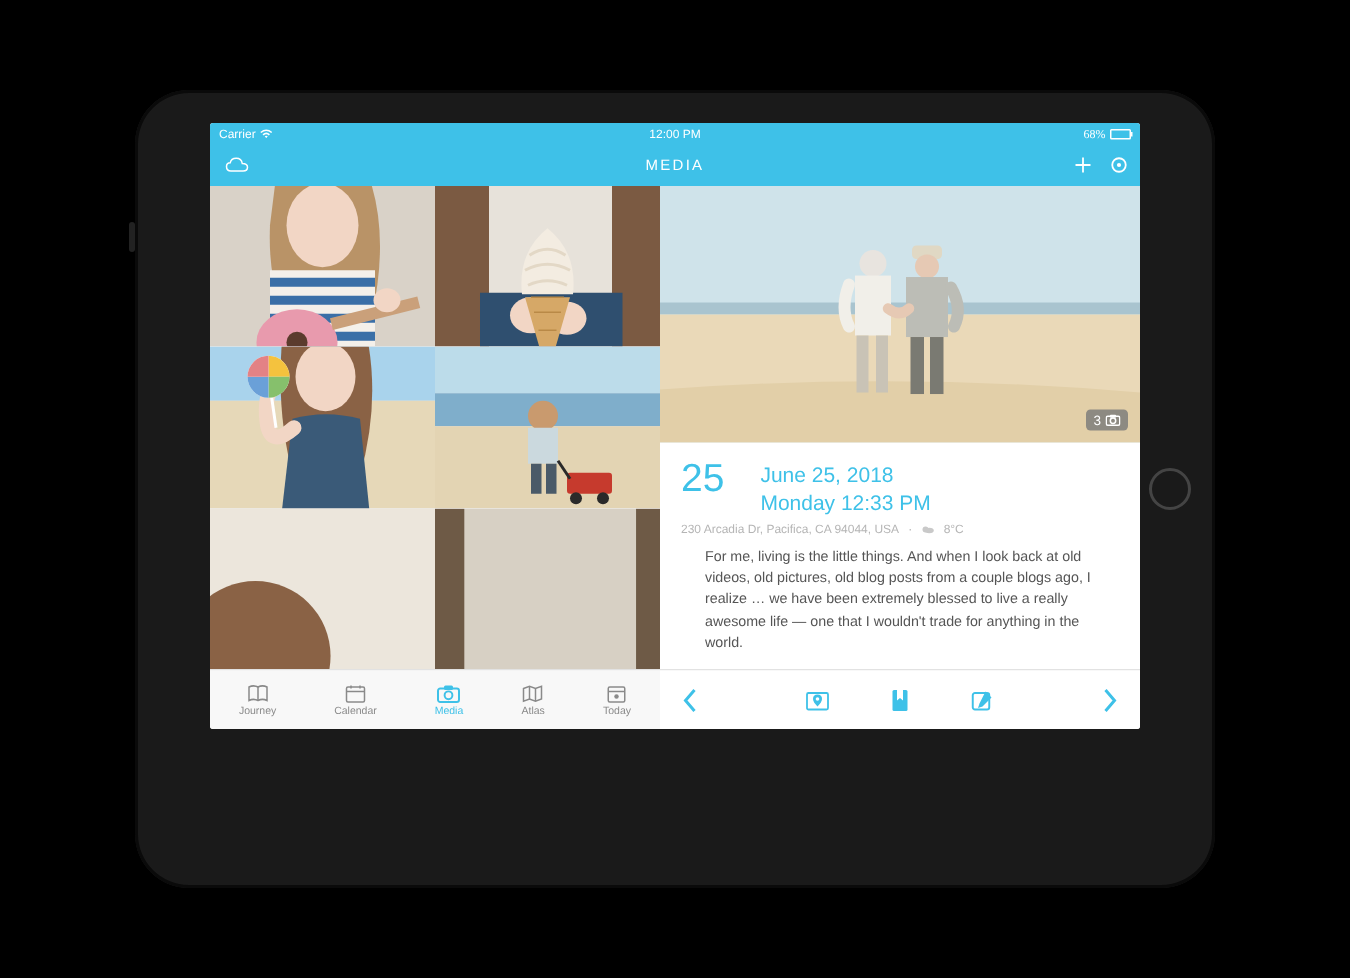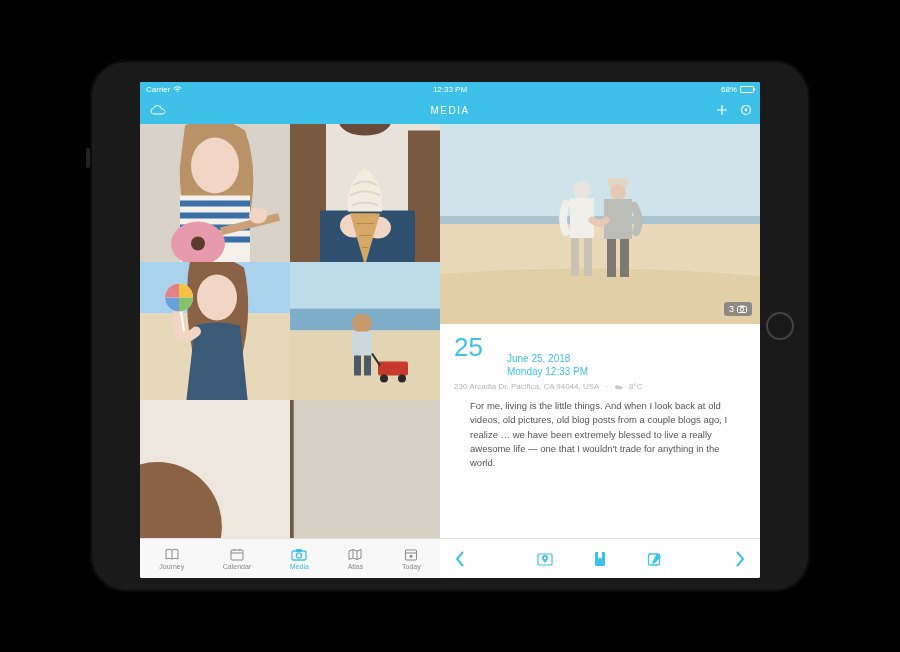--- a/index.html
+++ b/index.html
@@ -25,39 +25,39 @@
     border-radius: 50%;
     border: 2px solid #444; background: #1a1a1a;
     transform: translateY(-50%);
   }
   .side-switch {
     position:absolute; left:-4px; top:88px; width:4px; height:20px; background:#222; border-radius:2px;
   }
   .screen {
     position: absolute;
     left: 50px; top: 22px;
-    width: 620px; height: 496px;
+    width: 620px; height: 404px;
     background: #fff;
     overflow: hidden;
     border-radius: 2px;
   }
 
   
   .statusbar {
     height: 14px;
     background: #3ec1e8;
     color: #fff;
     font-size: 8px;
     display: flex; align-items: center;
     padding: 0 6px;
     position: relative;
   }
   .sb-left { display:flex; gap:3px; align-items:center; }
   .sb-center { position:absolute; left:50%; transform:translateX(-50%); }
-  .sb-right { margin-left:auto; display:flex; gap:3px; align-items:center; }
+  .sb-right { margin-left:auto; display:flex; gap:3px; align-items:center;font-family:Liberation Serif, serif; }
   .battery {
     width: 14px; height: 7px; border:1px solid #fff; border-radius:1px; position:relative;
   }
   .battery::after { content:""; position:absolute; right:-2px; top:1.5px; width:1.5px; height:3px; background:#fff; }
   .battery-fill { height:100%; width:70%; background:#7ed957; }
 
   
   .app-header {
     height: 28px;
     background: #3ec1e8;
@@ -86,21 +86,21 @@
   .entry-photo { height: 200px; position:relative; background:#d7e9f0; overflow:hidden; }
   .entry-photo svg { width:100%; height:100%; display:block; }
   .photo-count {
     position:absolute; right:8px; bottom:8px;
     background: rgba(120,120,120,0.8); color:#fff;
     font-size:9px; padding:2px 5px; border-radius:3px;
     display:flex; align-items:center; gap:3px;
   }
   .entry-meta { padding: 10px 14px 4px; display:flex; gap:24px; align-items:flex-start; }
   .big-day { font-size: 26px; color:#3ec1e8; font-weight:300; line-height:1; }
-  .date-lines { font-size: 10px; color:#3ec1e8; line-height:1.3; padding-top:2px;margin-top:16px; }
+  .date-lines { font-size: 14px; color:#3ec1e8; line-height:1.3; padding-top:2px; }
   .loc-line { padding: 0 14px; font-size:8px; color:#b5b5b5; display:flex; gap:6px; align-items:center; }
   .entry-body { padding: 8px 30px 10px; font-size:9.5px; color:#555; line-height:1.5; }
 
   
   .bottom { height:40px; display:flex; border-top:1px solid #e2e2e2; }
   .tabbar { width:300px; background:#f8f8f8; display:flex; justify-content:space-around; align-items:center; }
   .tab { display:flex; flex-direction:column; align-items:center; gap:1px; font-size:7px; color:#8a8a8a; }
   .tab.active { color:#3ec1e8; }
   .tab-ico { width:16px; height:14px; display:flex; align-items:center; justify-content:center; }
   .toolbar { flex:1; background:#fff; display:flex; align-items:center; justify-content:space-between; padding:0 14px; }
@@ -119,21 +119,21 @@
 
     <div class="statusbar">
       <div class="sb-left">
         <span>Carrier</span>
         <span class="icon">
           <svg width="9" height="7" viewBox="0 0 9 7">
               <path d="M4.5 6 L3.5 5 Q4.5 4 5.5 5 Z M2 3.5 Q4.5 1.3 7 3.5 L6.2 4.3 Q4.5 2.8 2.8 4.3 Z M0.5 2 Q4.5 -1.3 8.5 2 L7.8 2.7 Q4.5 0 1.2 2.7 Z" fill="#fff"></path>
             </svg>
         </span>
       </div>
-      <div class="sb-center">12:33 PM</div>
+      <div class="sb-center">12:00 PM</div>
       <div class="sb-right">
         <span>68%</span>
         <span class="battery"><span class="battery-fill"></span></span>
       </div>
     </div>
 
     <div class="app-header">
       <div class="hdr-left">
         <span class="icon">
           <svg width="16" height="12" viewBox="0 0 16 12">

